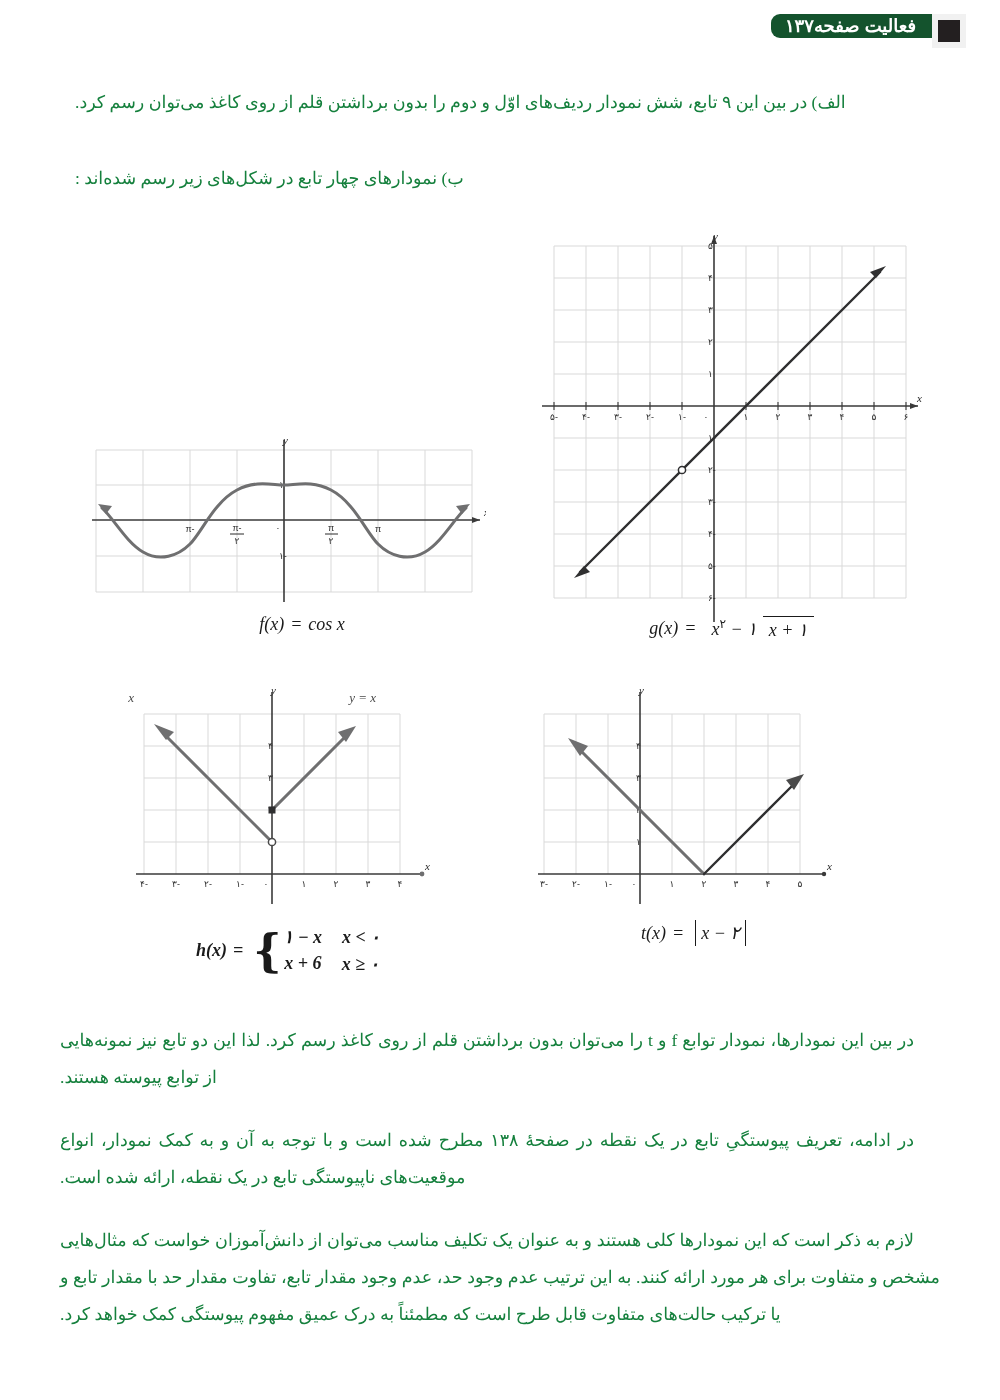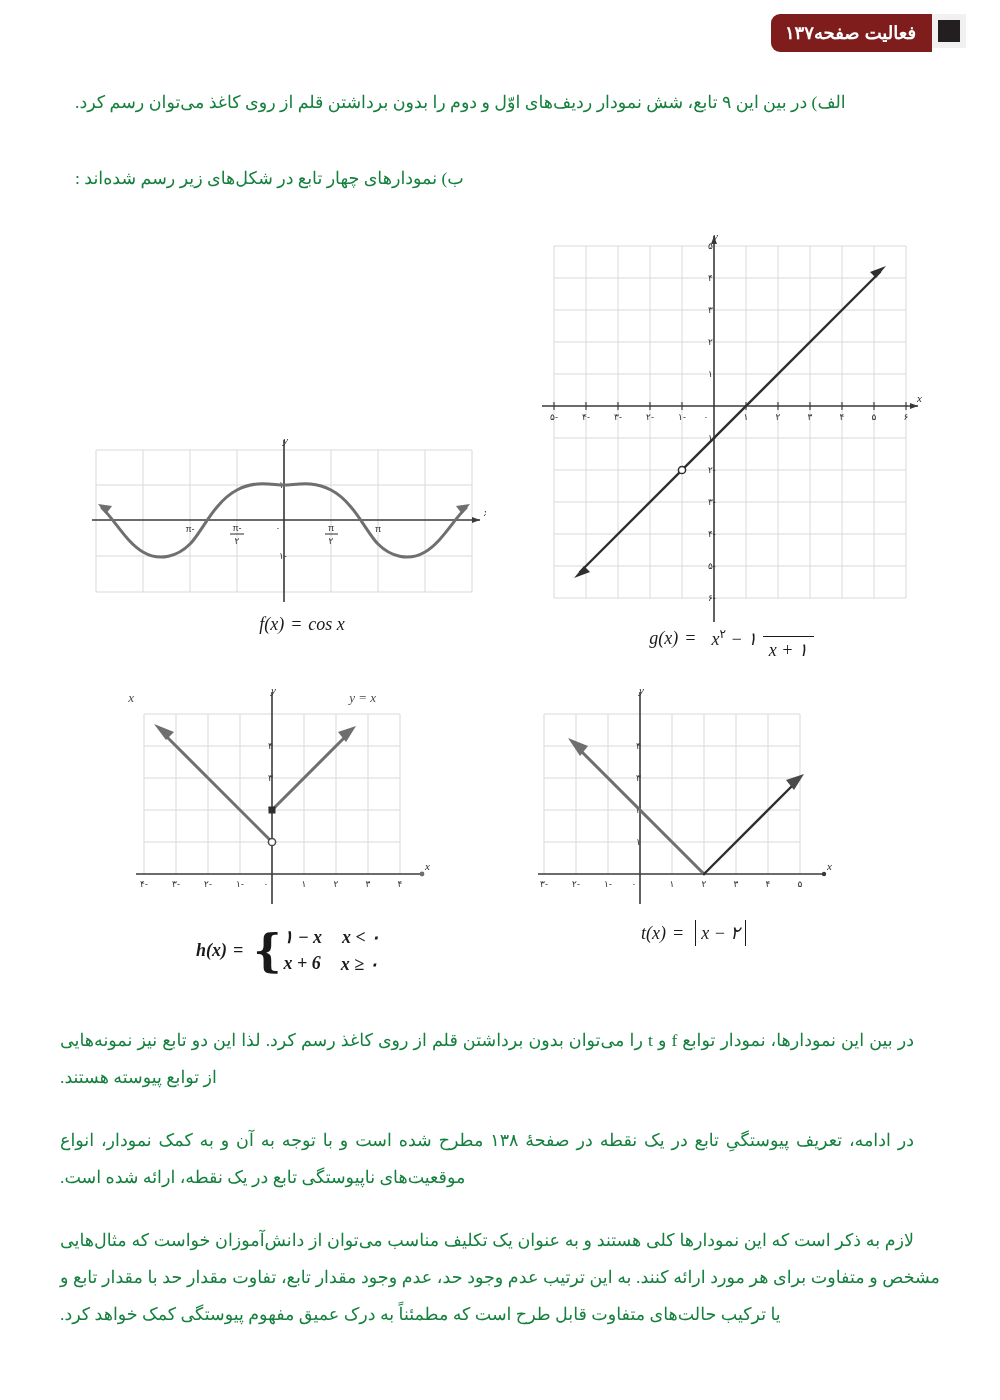--- a/index.html
+++ b/index.html
@@ -21,25 +21,25 @@
     position: absolute;
     top: 12px;
     left: 0;
     width: 100%;
     height: 46px;
   }
   #activity-badge {
     position: absolute;
     top: 2px;
     right: 68px;
-    height: 38px;
+    height: 24px;
     display: flex;
     flex-direction: row-reverse;
     align-items: center;
-    background: #7f1d1d;
+    background: #14532d;
     border-radius: 9px 0 0 9px;
     padding: 0 16px 0 14px;
   }
   #activity-badge-label {
     color: #ffffff;
     font-family: "Liberation Sans", sans-serif;
     font-weight: bold;
     font-size: 18px;
     letter-spacing: 0.3px;
     line-height: 34px;
@@ -123,40 +123,41 @@
     font-size: 18px;
   }
   .frac {
     display: inline-flex;
     flex-direction: row;
     align-items: center;
     vertical-align: middle;
     margin: 0 3px;
   }
   .frac .num { padding: 0 6px 1px 6px; }
-  .frac .den { padding: 2px 6px 0 6px; border-top: 1.3px solid #1a1a1a; margin-top: 20px; }
+  .frac .den { padding: 2px 6px 0 6px; border-top: 1.3px solid #1a1a1a; }
   .brace-eq {
     display: inline-flex;
     align-items: center;
   }
   .brace {
     font-size: 44px;
     font-style: normal;
     line-height: 0.8;
     margin: 0 2px 0 4px;
     font-family: "DejaVu Serif", serif;
   }
   .cases {
     display: inline-flex;
     flex-direction: column;
     gap: 5px;
   }
   .case-row {
     display: inline-flex;
     gap: 20px;
+    justify-content: center;
   }
   .abs-bar {
     display: inline-block;
     border-left: 1.6px solid #1a1a1a;
     height: 26px;
     margin: 0 5px;
     vertical-align: middle;
   }
   sup { font-size: 0.68em; vertical-align: super; font-style: normal; }
 </style>

